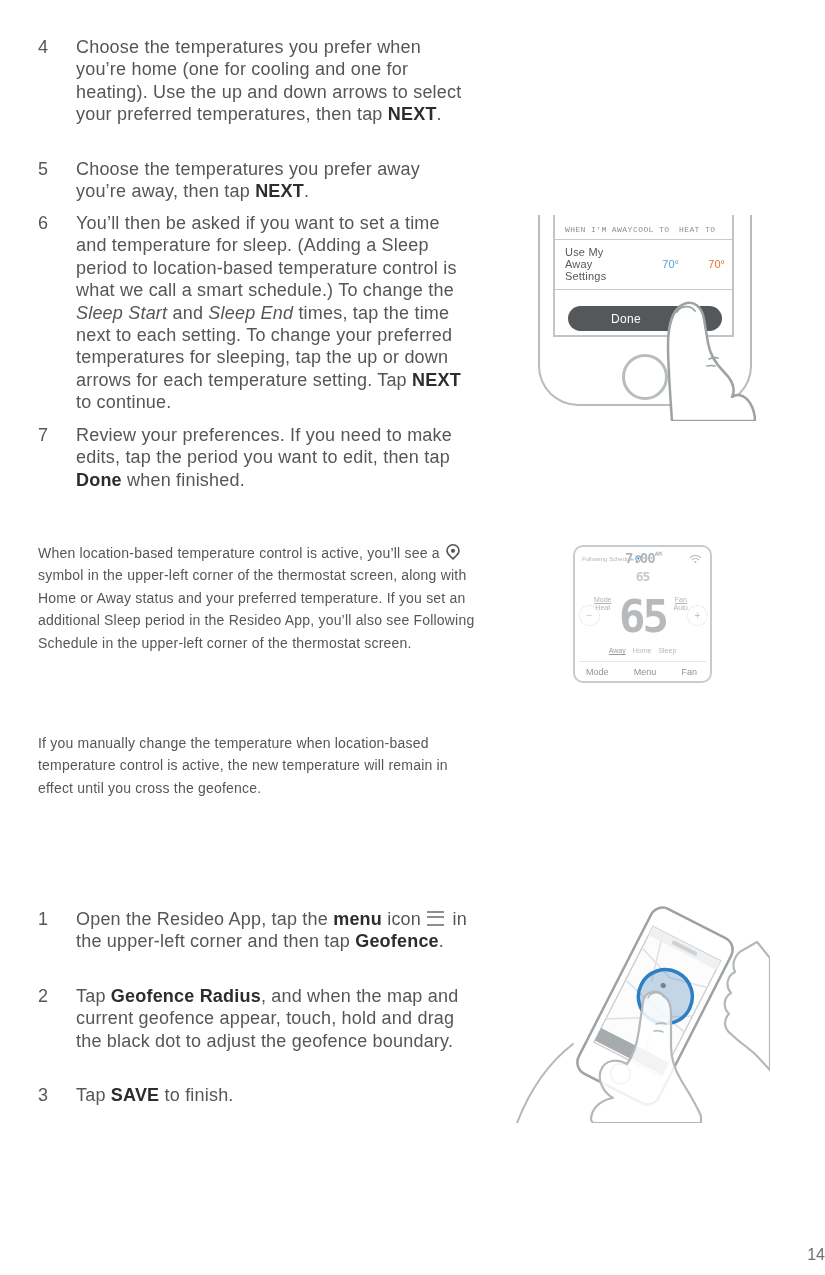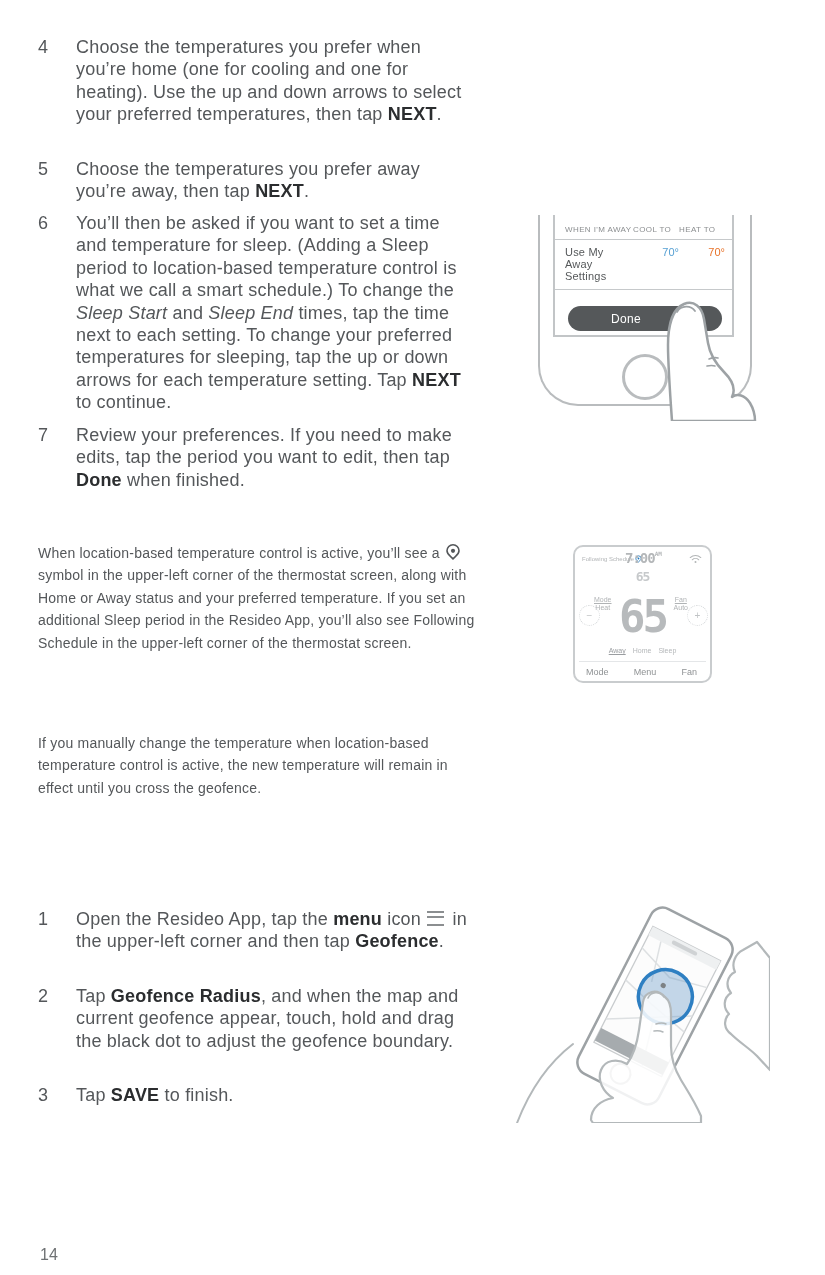--- a/index.html
+++ b/index.html
@@ -11,32 +11,32 @@
   .step .body{width:394px;}
   .para{position:absolute;left:38px;width:440px;font-size:14px;line-height:22.4px;letter-spacing:0.2px;}
   b{color:#2b2d2f;font-weight:bold;margin-top:32px;}
   i{font-style:italic;}
   .inline-burger{display:inline-block;width:17px;height:11px;vertical-align:-1px;margin:0 3px 0 1px;
     border-top:2px solid #8b8e90;border-bottom:2px solid #8b8e90;position:relative;}
   .inline-burger::after{content:"";position:absolute;left:0;right:0;top:2.5px;height:2px;background:#8b8e90;}
   .inline-pin{display:inline-block;width:16px;height:18px;vertical-align:-3px;color:#54575a;margin:0 1px;}
   .inline-pin svg{width:16px;height:18px;display:block;}
   .page-num{position:absolute;top:1246px;left:0;width:100%;box-sizing:border-box;padding-left:40px;
-    text-align:left;font-size:16px;color:#6f7274;}
+    text-align:right;font-size:16px;color:#6f7274;}
   
   .phone1{position:absolute;left:538px;top:215px;width:230px;height:205px;}
   .p1-frame{position:absolute;left:0;top:0;width:210px;height:189px;border:2.5px solid #b9bcbe;border-top:none;
     border-radius:0 0 40px 40px;}
   .p1-screen{position:absolute;left:15px;top:0;width:181px;height:122px;border:2px solid #c2c5c7;border-top:none;box-sizing:border-box;}
   .p1-head{display:flex;align-items:flex-end;padding:10px 7px 5px 10px;font-size:8px;color:#8b8e90;letter-spacing:0.4px;
-    border-bottom:1px solid #c6c9cb;}
+    border-bottom:1px solid #c6c9cb;font-family:Liberation Mono, monospace;}
   .p1-head .lbl{flex:1;}
   .p1-head .c{width:46px;}
   .p1-head .h{width:46px;text-align:left;}
-  .p1-row{display:flex;padding:6px 7px 7px 10px;font-size:11px;color:#55585a;
+  .p1-row{display:flex;align-items:center;padding:6px 7px 7px 10px;font-size:11px;color:#55585a;
     border-bottom:1px solid #c6c9cb;}
   .p1-row .lbl{flex:1;letter-spacing:0.2px;}
   .p1-row .c{width:46px;text-align:right;}
   .p1-done{position:absolute;left:30px;top:91px;width:154px;height:25px;border-radius:13px;background:#55585a;
     color:#fff;font-size:12px;display:flex;align-items:center;justify-content:center;
     padding-right:38px;box-sizing:border-box;letter-spacing:0.3px;}
   .p1-home{position:absolute;left:84px;top:139px;width:40px;height:40px;border:3px solid #b9bcbe;border-radius:50%;}
   .p1-hand{position:absolute;left:110px;top:78px;width:115px;height:128px;}
   
   .thermo{position:absolute;left:573px;top:545px;width:139px;height:138px;border:2px solid #c9ccce;border-radius:10px;

